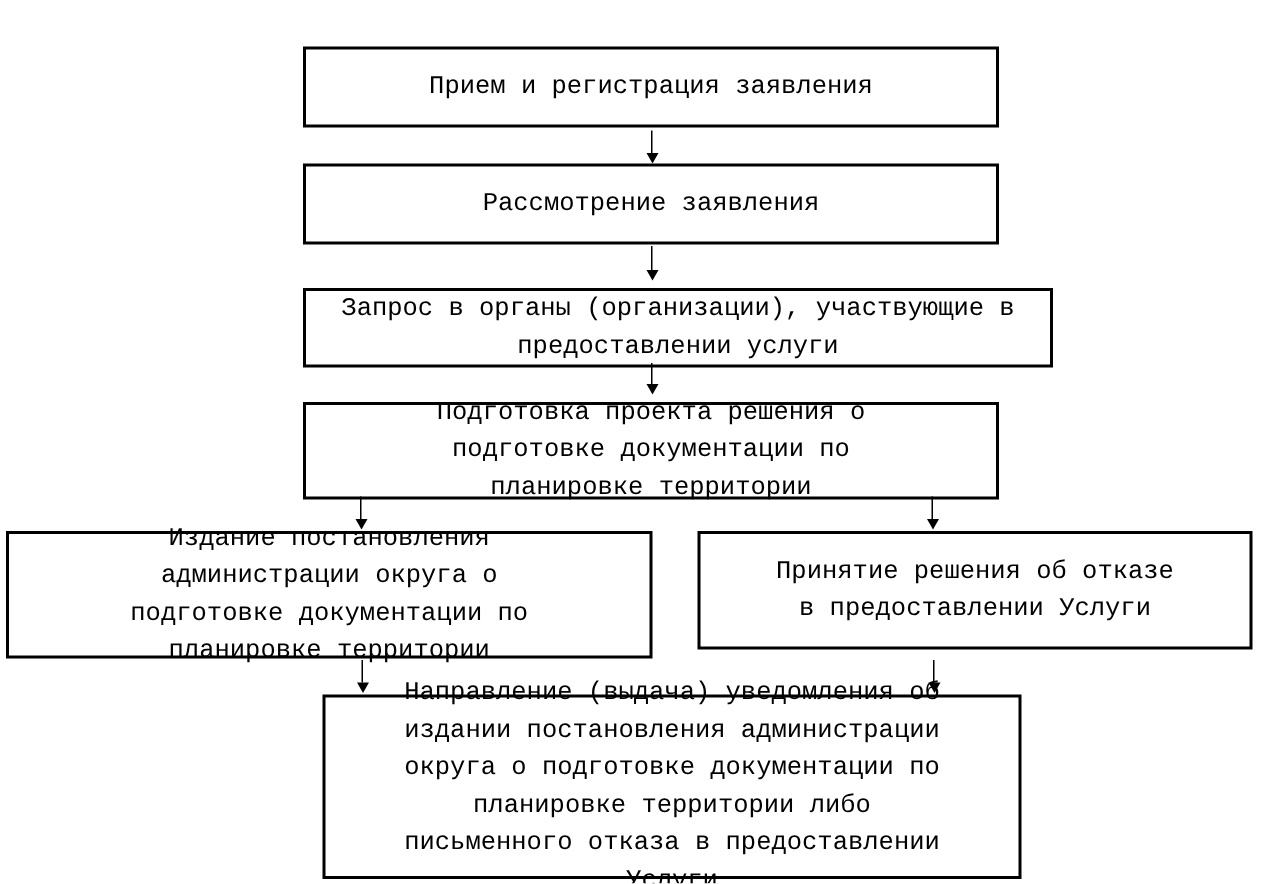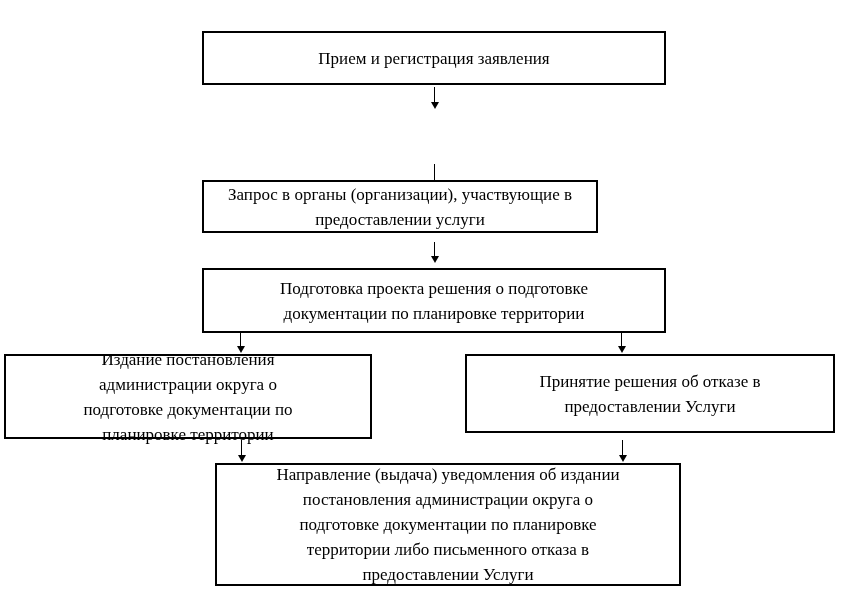--- a/index.html
+++ b/index.html
@@ -5,41 +5,41 @@
   html, body {
     margin: 0;
     padding: 0;
     background: #ffffff;
   }
   .canvas {
     position: relative;
     width: 842px;
     height: 589px;
     background: #ffffff;
-    font-family: Liberation Serif, serif;
+    font-family: Liberation Mono, monospace;
     color: #000000;
     overflow: hidden;
   }
   .box {
     position: absolute;
     box-sizing: border-box;
     border: 2px solid #000000;
     background: #ffffff;
     display: flex;
     align-items: center;
     justify-content: center;
     text-align: center;
     font-size: 17px;
     line-height: 25px;
   }
   .b1  { left: 202px; top: 31px;  width: 464px; height: 54px; }
   .b2  { left: 202px; top: 109px; width: 464px; height: 54px; }
-  .b3  { left: 202px; top: 180px; width: 396px; height: 53px; padding: 0 4px; }
+  .b3  { left: 202px; top: 192px; width: 500px; height: 53px; padding: 0 4px; }
   .b4  { left: 202px; top: 268px; width: 464px; height: 65px; padding: 0 52px; }
-  .b5a { left: 4px;   top: 354px; width: 368px; height: 85px; padding: 0 56px; }
+  .b5a { left: 4px;   top: 354px; width: 431px; height: 85px; padding: 0 56px; }
   .b5b { left: 465px; top: 354px; width: 370px; height: 79px; padding: 0 50px; }
   .b6  { left: 215px; top: 463px; width: 466px; height: 123px; padding: 0 44px; }
 
   .arrow {
     position: absolute;
     width: 11px;
     display: flex;
     flex-direction: column;
     align-items: center;
   }
@@ -68,20 +68,21 @@
 
 <div class="canvas">
 
   <div class="box b1">Прием и регистрация заявления</div>
 
   <div class="arrow a1">
     <div class="shaft"></div>
     <div class="head"></div>
   </div>
 
+  <div class="box b2">Рассмотрение заявления</div>
 
   <div class="arrow a2">
     <div class="shaft"></div>
     <div class="head"></div>
   </div>
 
   <div class="box b3">Запрос в органы (организации), участвующие в предоставлении услуги</div>
 
   <div class="arrow a3">
     <div class="shaft"></div>

